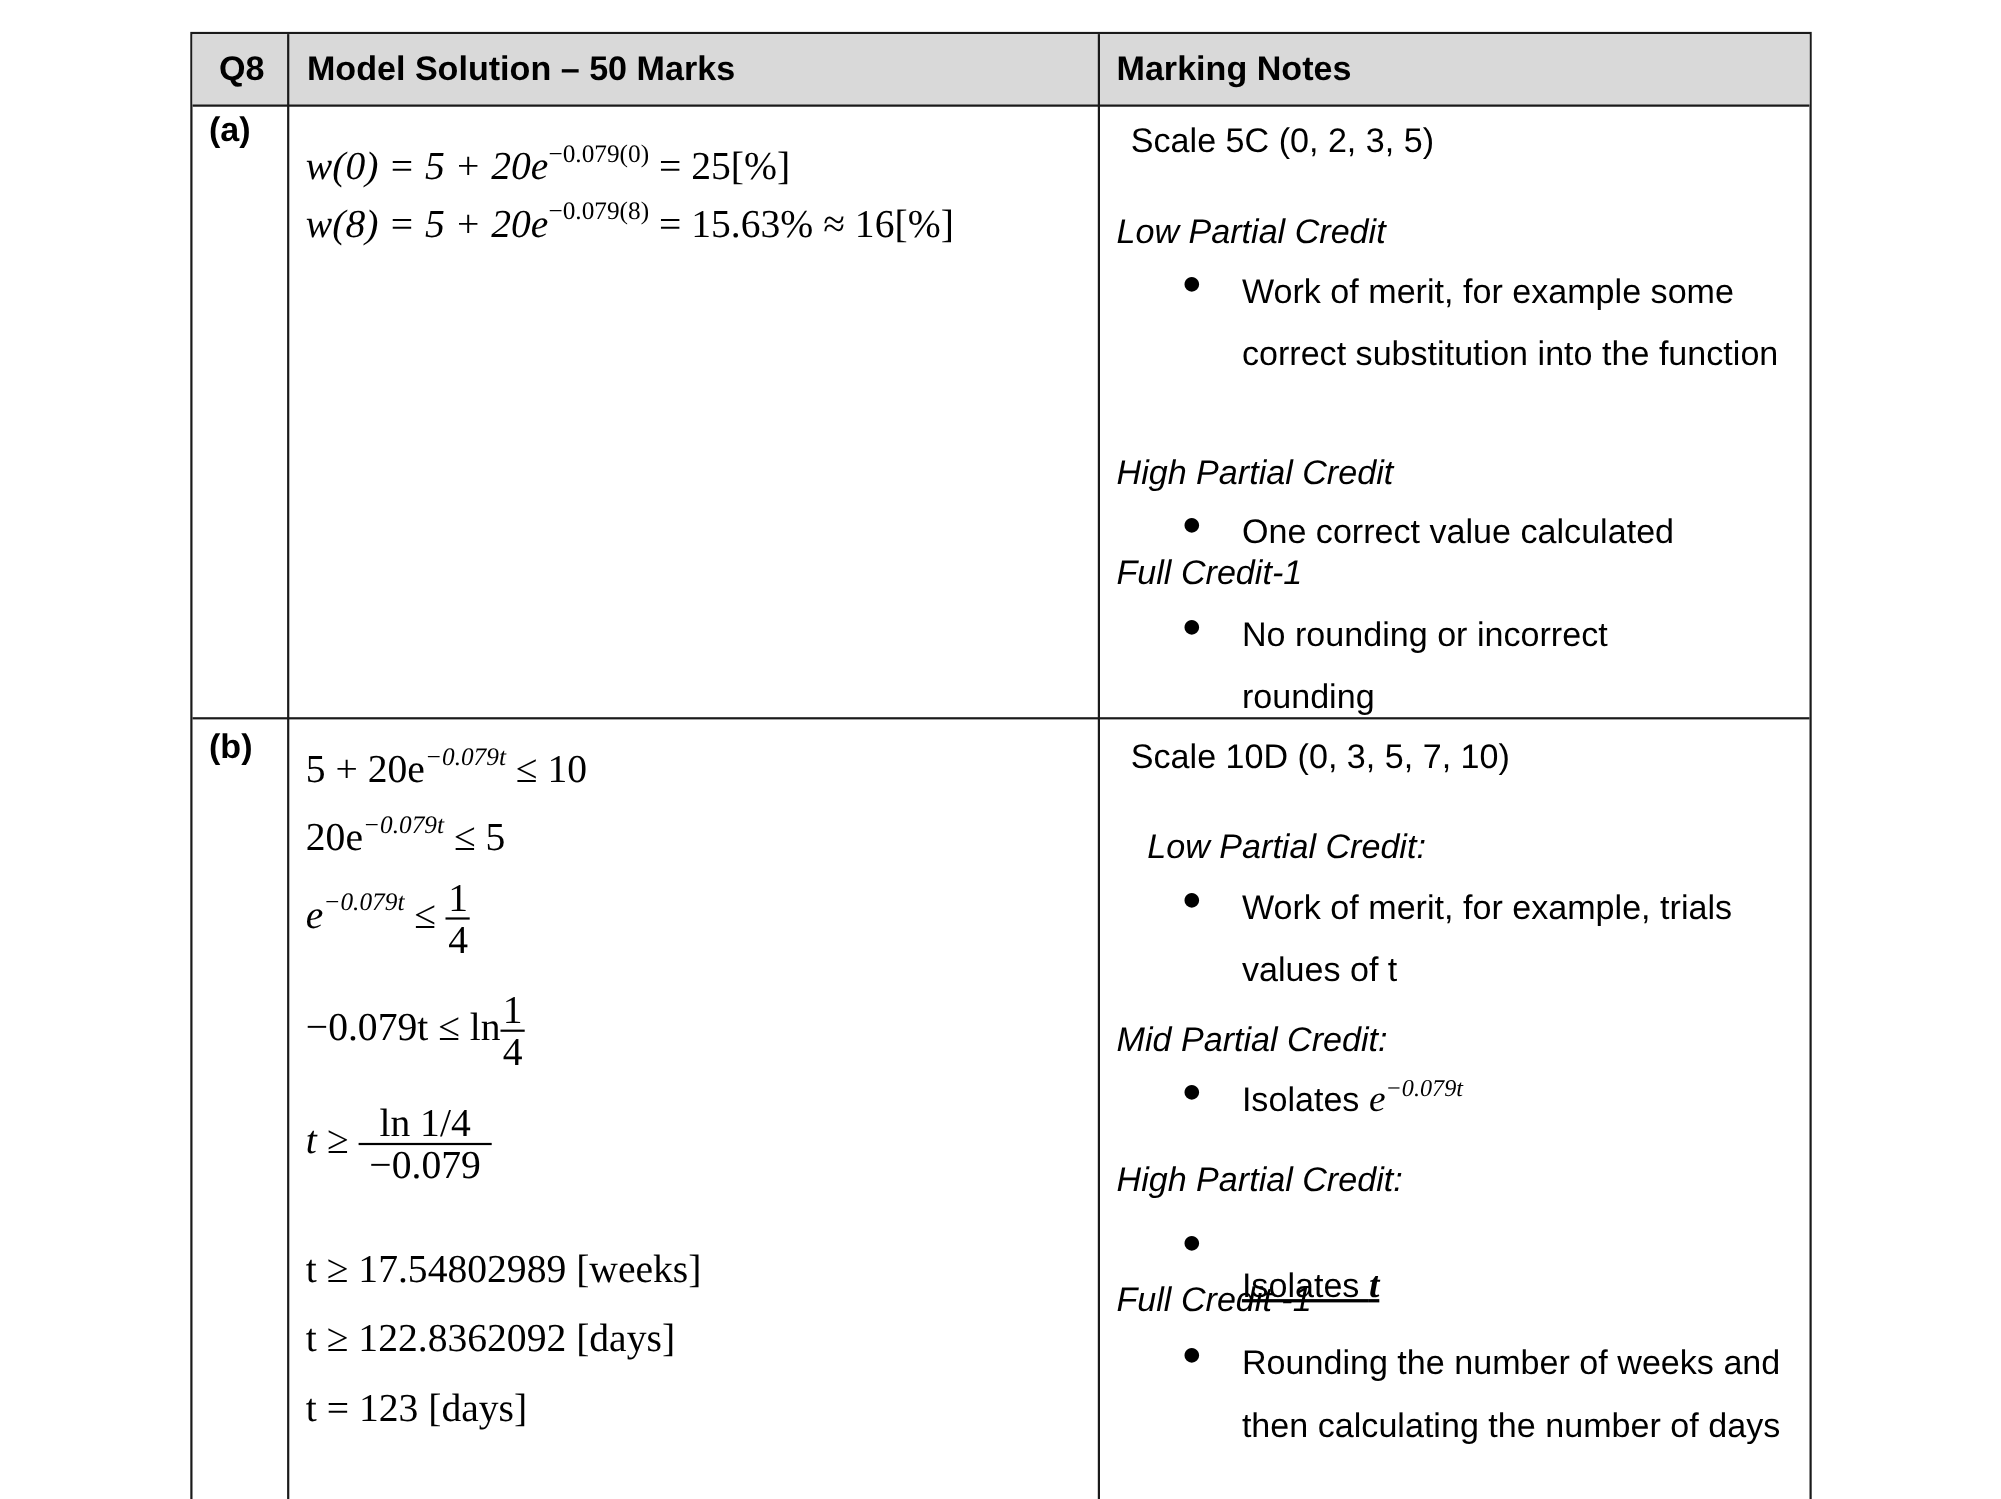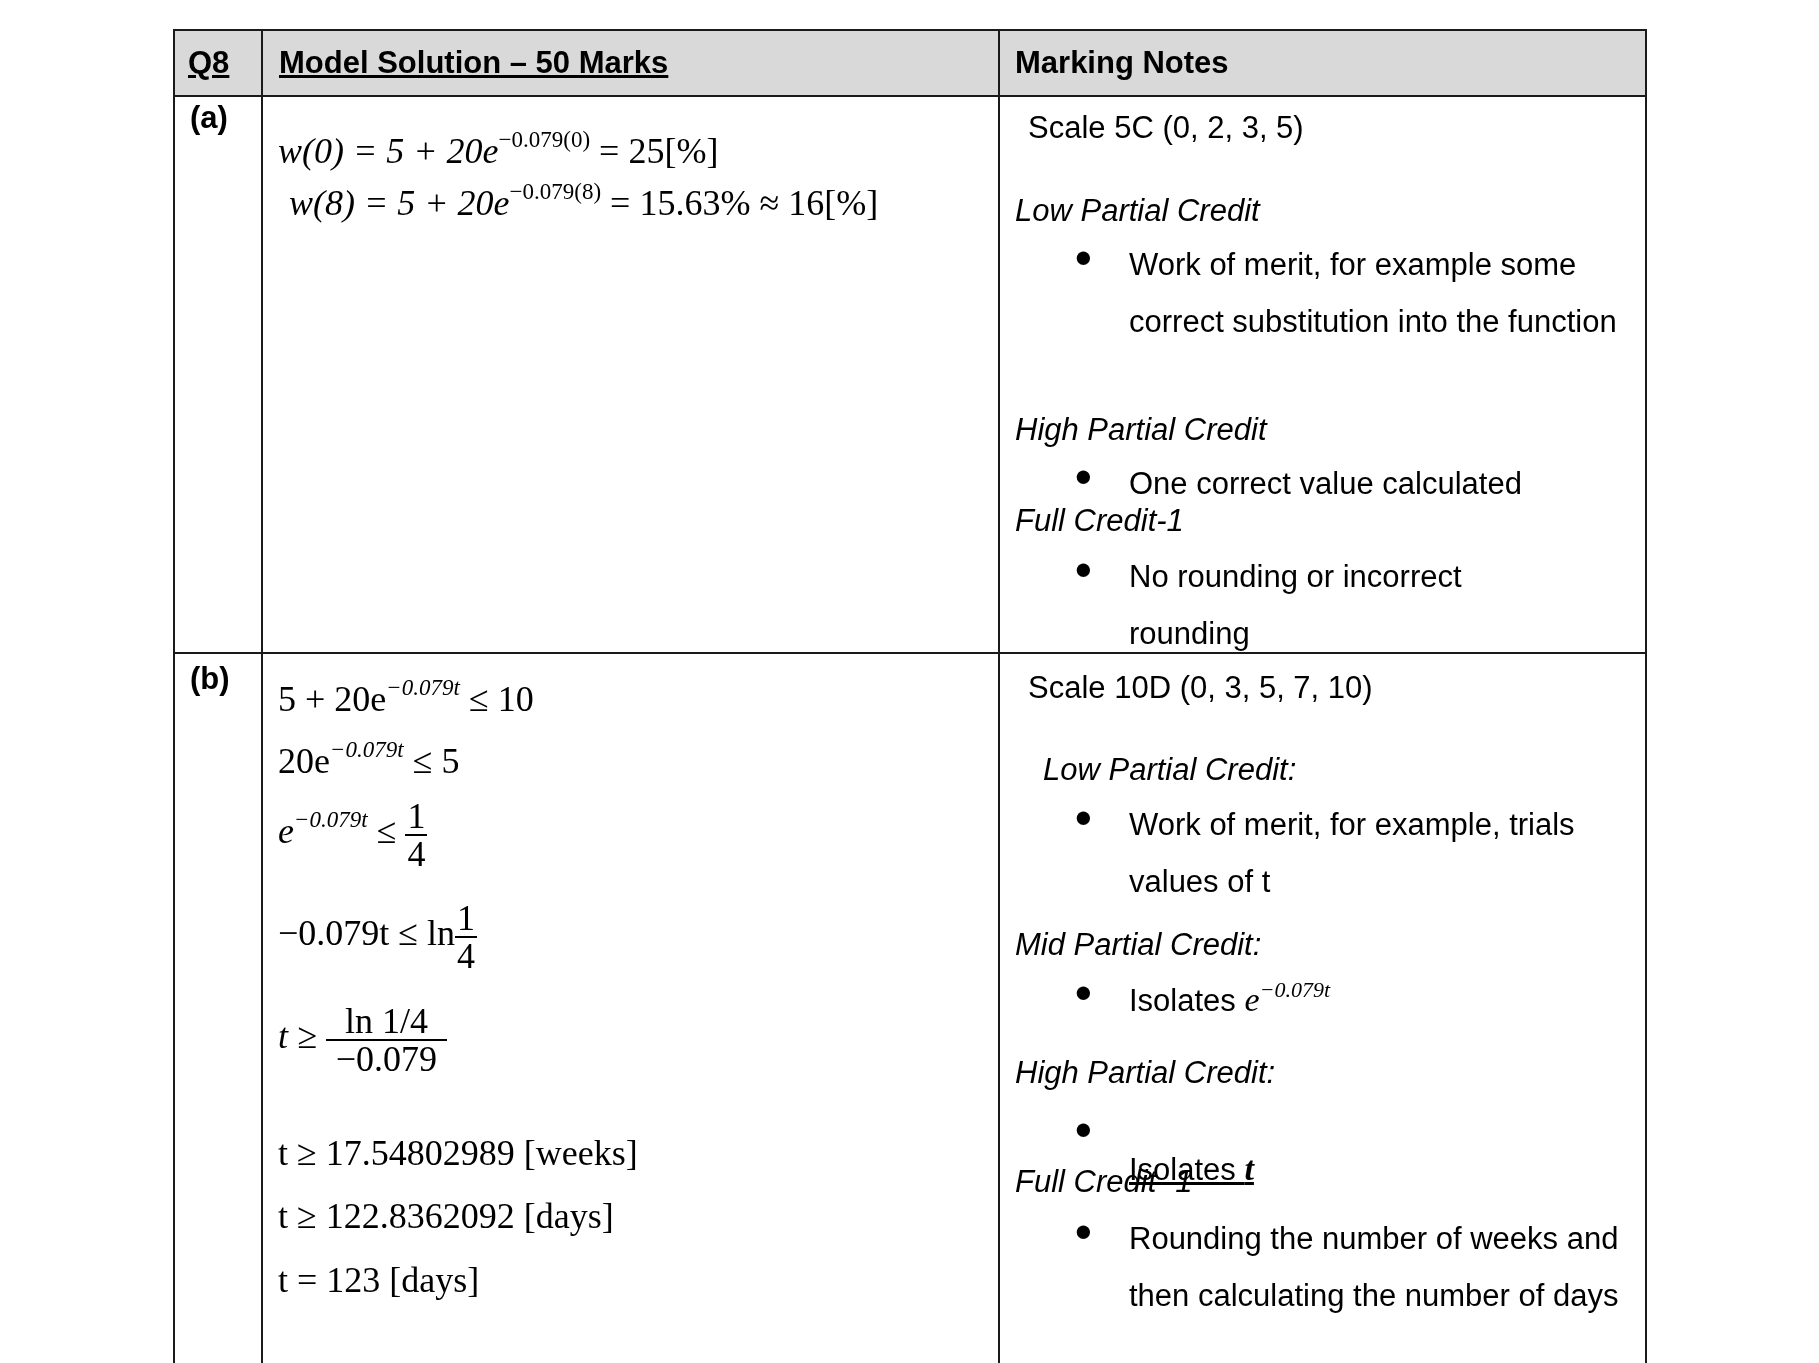--- a/index.html
+++ b/index.html
@@ -24,35 +24,35 @@
   .note.it { font-style:italic; }
   .bullet { position:absolute; left:1074px; font-size:31px; }
   .btext { position:absolute; left:1129px; font-size:31px; line-height:57px; width:500px; }
   .btext sup { font-size:22px; position:relative; top:-14px; vertical-align:0; }
 </style>
 </head>
 <body>
 
 <div class="tbl">
   <div class="hdr">
-    <div class="hcell sans" style="left:13px;text-decoration:underline;">Q8</div>
-    <div class="hcell sans" style="left:104px;text-decoration:underline;">Model Solution – 50 Marks</div>
+    <div class="hcell sans" style="left:24px;">Q8</div>
+    <div class="hcell sans" style="left:104px;">Model Solution – 50 Marks</div>
     <div class="hcell sans" style="left:840px;">Marking Notes</div>
   </div>
   <div class="vline" style="left:86px;"></div>
   <div class="vline" style="left:823px;"></div>
   <div class="hline" style="top:621px;"></div>
 </div>
 
 <div class="lbl sans" style="left:190px; top:100px;">(a)</div>
 
 <div class="math serif" style="left:278px; top:118px;margin-top:12px;">
   <span style="font-style:italic">w(0) = 5 + 20e</span><sup>−0.079(0)</sup><span> = 25[%]</span>
 </div>
-<div class="math serif" style="left:278px; top:182px;margin-left:11px;">
+<div class="math serif" style="left:278px; top:182px;">
   <span style="font-style:italic">w(8) = 5 + 20e</span><sup>−0.079(8)</sup><span> = 15.63% ≈ 16[%]</span>
 </div>
 
 <div class="note sans bold" style="top:110px;">Scale 5C (0, 2, 3, 5)</div>
 
 <div class="note sans it" style="top:193px;">Low Partial Credit</div>
 <div class="bullet sans" style="top:239px;">●</div>
 <div class="btext sans" style="top:236px;">Work of merit, for example some correct substitution into the function</div>
 
 <div class="note sans it" style="top:412px;">High Partial Credit</div>

